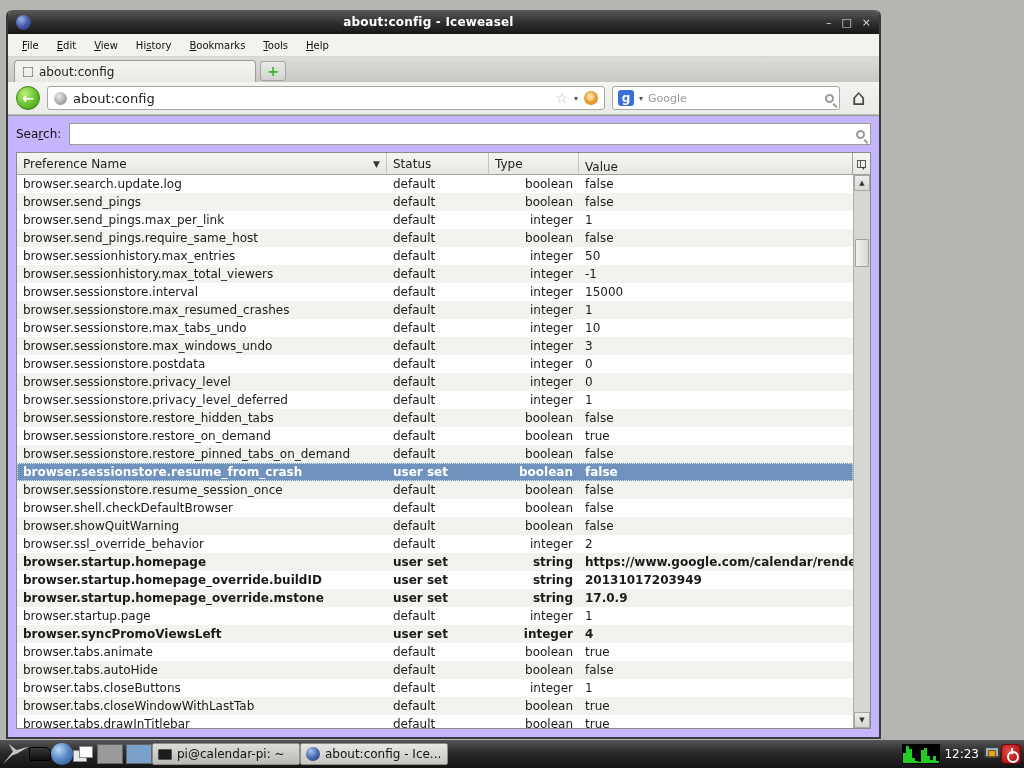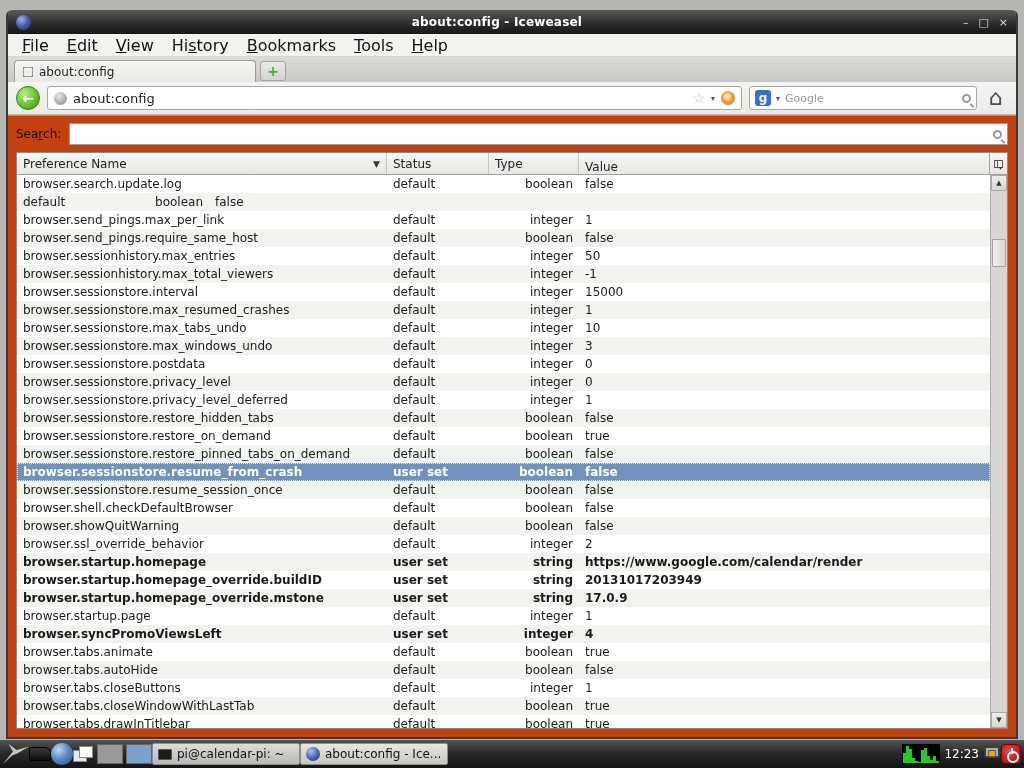--- a/index.html
+++ b/index.html
@@ -1,36 +1,36 @@
 <!DOCTYPE html>
 <html><head>
 <meta charset="utf-8">
 <style>
   * { margin:0; padding:0; box-sizing:border-box; }
   html,body { width:1024px; height:768px; overflow:hidden; }
   body { font-family:"DejaVu Sans", sans-serif; background:#b4b6b1; position:relative; }
 
   
-  .window { position:absolute; left:6px; top:10px; width:1012px; height:729px;
+  .window { position:absolute; left:6px; top:10px; width:875px; height:729px;
             background:#ededea; border:2px solid #3a3a3a; border-top:none;
             border-radius:6px 6px 0 0; display:flex; flex-direction:column; }
 
   .titlebar { height:24px; background:linear-gradient(#5a5a5a,#2e2e2e 55%,#171717);
               border-radius:5px 5px 0 0; display:flex; align-items:center; padding:0 8px; flex:none; }
   .tb-icon { width:15px; height:15px; border-radius:50%;
              background:radial-gradient(circle at 35% 30%, #9db8e8 0%, #4a5fb0 45%, #202a68 100%);
              flex:none; }
   .tb-title { flex:1; text-align:center; color:#fff; font-weight:bold; font-size:12px; letter-spacing:.2px; }
   .tb-btns { display:flex; gap:10px; color:#ddd; font-size:11px; }
   .tb-btn { cursor:default; line-height:11px; }
 
   
   .menubar { height:23px; background:#f2f2ef; border-bottom:1px solid #d6d6d2;
              display:flex; align-items:center; padding:0 6px; gap:2px; flex:none; }
-  .menu-item { font-size:16px; color:#111; padding:3px 8px; }
+  .menu-item { font-size:10px; color:#111; padding:3px 8px; }
   .menu-item .acc { text-decoration:underline; }
 
   
   .tabbar { height:25px; background:linear-gradient(#dcdcd8,#c7c7c3); display:flex;
             align-items:flex-end; padding:0 6px; flex:none; }
   .tab { width:242px; height:22px; background:linear-gradient(#f4f4f1,#e9e9e5);
          border:1px solid #9b9b97; border-bottom:none; border-radius:4px 4px 0 0;
          display:flex; align-items:center; gap:6px; padding:0 8px; }
   .tab-favicon { width:10px; height:10px; border:1px dashed #8a8a8a; flex:none; }
   .tab-label { font-size:12px; color:#222; white-space:nowrap; overflow:hidden; }
@@ -61,21 +61,21 @@
           font-size:12px; text-align:center; line-height:16px; flex:none; }
   .search-input { flex:1; border:none; outline:none; font-size:11px; color:#333; background:transparent;
                   font-family:"DejaVu Sans",sans-serif; }
   .search-input::placeholder { color:#9a9a96; opacity:1; }
   .mag { width:9px; height:9px; border:2px solid #9a9a96; border-radius:50%; position:relative; flex:none; }
   .mag::after { content:""; position:absolute; width:2px; height:5px; background:#9a9a96;
                 transform:rotate(-45deg); left:7px; top:7px; }
   .home-btn { width:24px; height:24px; color:#4a4a46; font-size:22px; line-height:24px; text-align:center; flex:none; }
 
   
-  .page { flex:1; background:#c2410c; display:flex; flex-direction:column; border-top:1px solid #9a9a96; min-height:0; }
+  .page { flex:1; background:#c4b5fd; display:flex; flex-direction:column; border-top:1px solid #9a9a96; min-height:0; }
   .search-row { height:36px; display:flex; align-items:center; padding:0 8px; gap:8px; flex:none; }
   .search-label { font-size:12px; color:#111; }
   .search-label .acc { text-decoration:underline; }
   .cfg-search { flex:1; height:22px; background:#fff; border:1px solid #9a9a96; display:flex;
                 align-items:center; padding:0 5px; }
   .cfg-search input { flex:1; border:none; outline:none; font-size:12px; background:transparent;
                       font-family:"DejaVu Sans",sans-serif; }
 
   .table { flex:1; margin:0 8px 8px 8px; border:1px solid #8a8a86; background:#fff;
            display:flex; flex-direction:column; min-height:0; position:relative; }
@@ -237,20 +237,21 @@
       </div>
 
       <div class="tbody" id="tbody">
           <div class="row">
             <div class="cell c-name">browser.search.update.log</div>
             <div class="cell c-status">default</div>
             <div class="cell c-type">boolean</div>
             <div class="cell c-value">false</div>
           </div>
           <div class="row alt">
+            <div class="cell c-name">browser.send_pings</div>
             <div class="cell c-status">default</div>
             <div class="cell c-type">boolean</div>
             <div class="cell c-value">false</div>
           </div>
           <div class="row">
             <div class="cell c-name">browser.send_pings.max_per_link</div>
             <div class="cell c-status">default</div>
             <div class="cell c-type">integer</div>
             <div class="cell c-value">1</div>
           </div>

